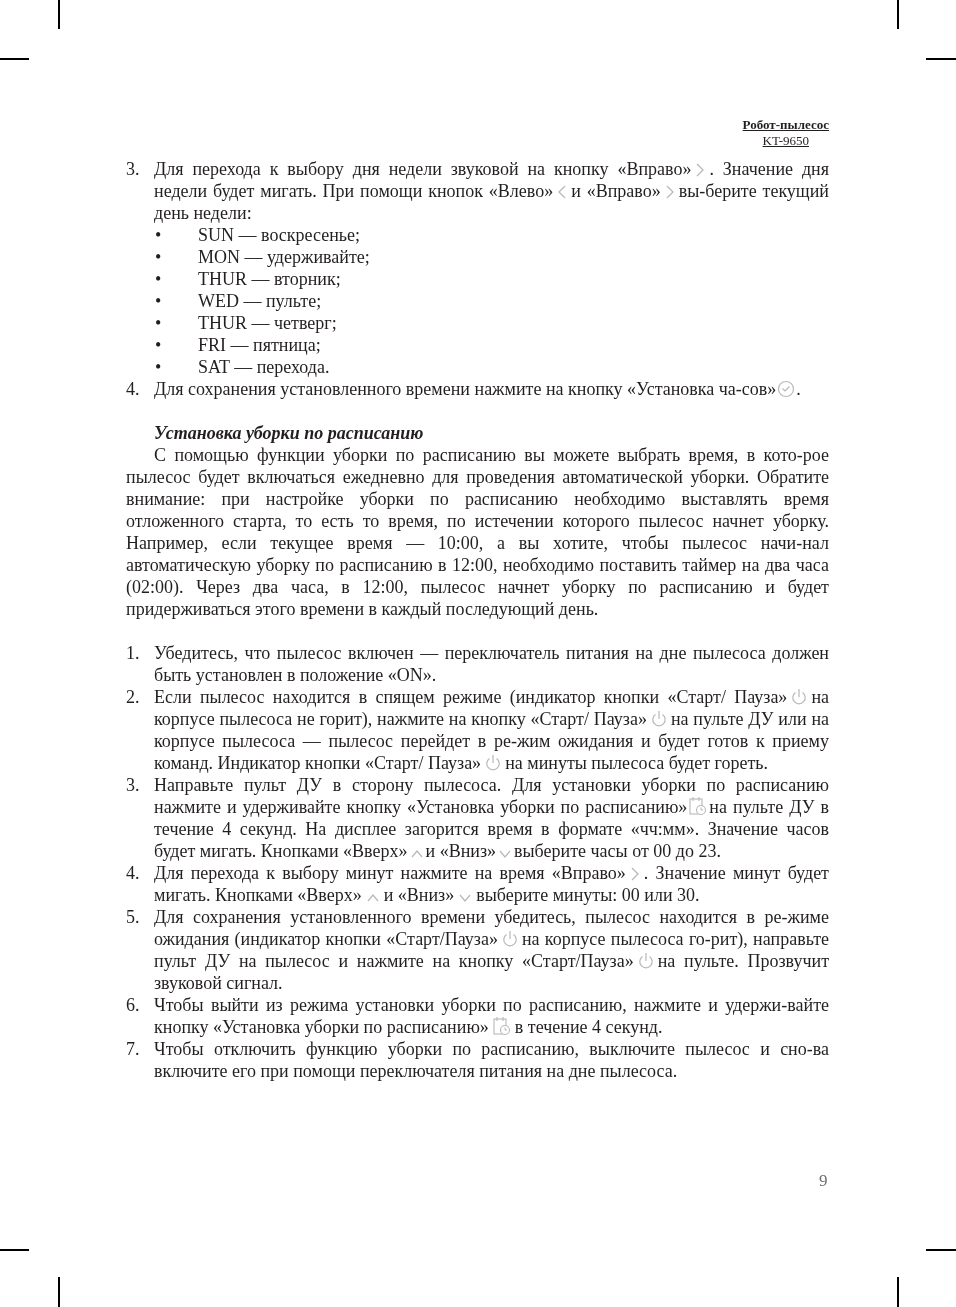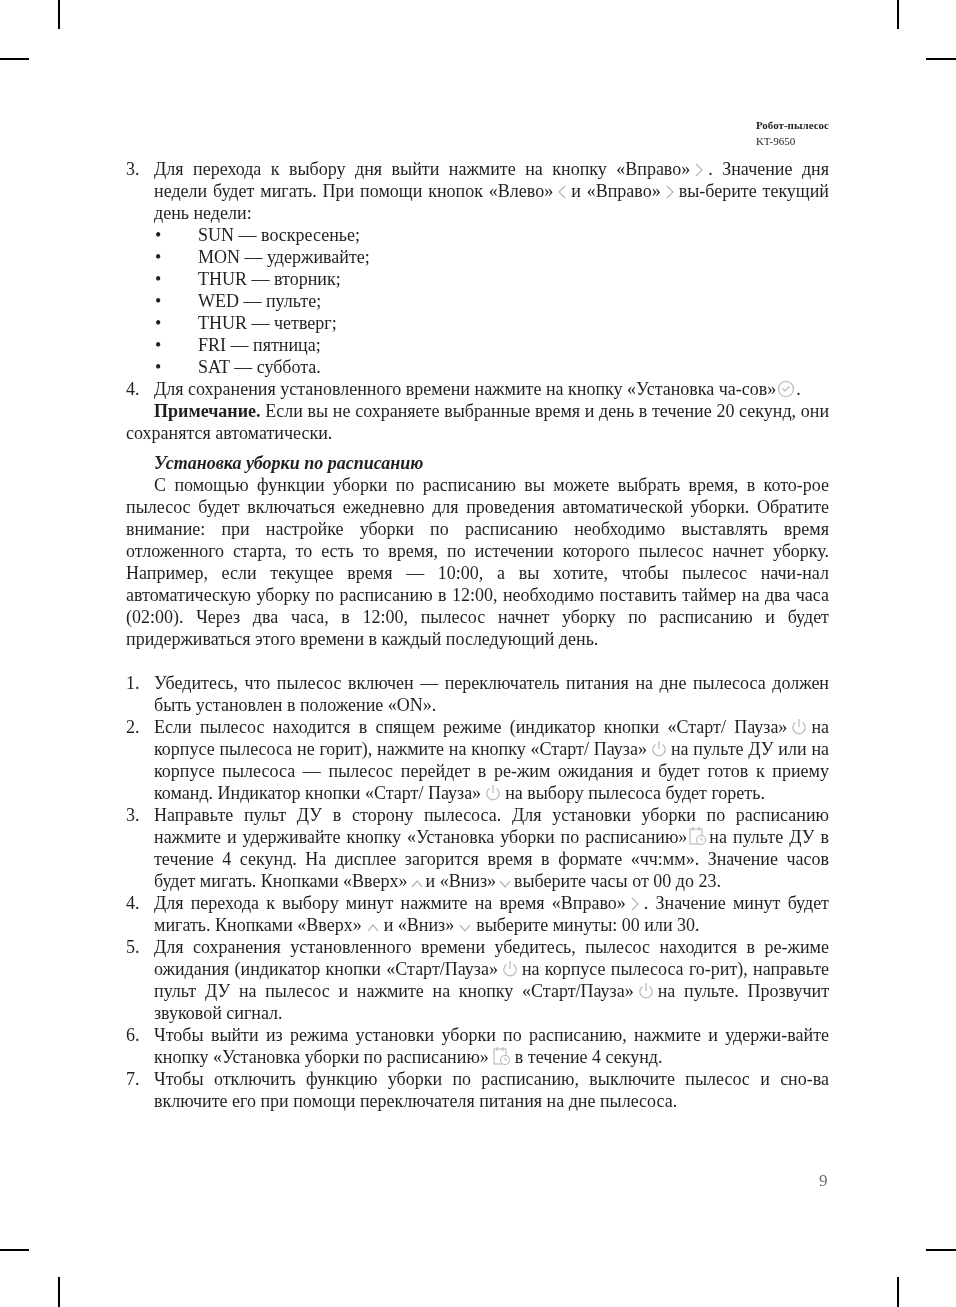--- a/index.html
+++ b/index.html
@@ -1,29 +1,29 @@
 <!DOCTYPE html>
 <html><head>
 <meta charset="utf-8">
 <style>
   html, body { margin: 0; padding: 0; background: #ffffff; }
   body { width: 956px; height: 1307px; position: relative; overflow: hidden;
          font-family: "Liberation Serif", "DejaVu Serif", serif; color: #231f20; }
   .crop { position: absolute; background: #000; }
-  .header { position: absolute; right: 127px; top: 117px; text-align: left; font-size: 11px; line-height: 16px; }
+  .header { position: absolute; right: 127px; top: 117px; text-align: center; font-size: 13px; line-height: 16px; text-decoration: underline; }
   .header .title { font-weight: bold; }
   .content { position: absolute; left: 126px; top: 158px; width: 703px; font-size: 18px; line-height: 22px; }
   .item { position: relative; padding-left: 28px; text-align: justify; }
   .item .num { position: absolute; left: 0; top: 0; }
   .bullets { margin: 0; padding: 0; list-style: none; }
   .bullets li { position: relative; padding-left: 72px; }
   .bullets li .dot { position: absolute; left: 29px; top: 0; }
   .para { text-indent: 28px; text-align: justify; }
   .note b { font-weight: bold; }
-  .section-title { font-weight: bold; font-style: italic; padding-left: 28px; margin-top: 8px; }
+  .section-title { font-weight: bold; font-style: italic; padding-left: 28px; margin-top: 22px; }
   .gap { height: 22px; }
   .ic { display: inline-block; vertical-align: -3px; margin: 0 4px; }
   .ic svg { display: block; }
   .pagenum { position: absolute; left: 819px; top: 1171px; font-size: 17px; color: #6d6e71; }
 </style>
 </head>
 <body>
 
 <div class="crop" style="left:58px;top:0;width:1.5px;height:29px;"></div>
 <div class="crop" style="left:0;top:58px;width:29px;height:1.5px;"></div>
@@ -36,50 +36,46 @@
 
 <div class="header">
   <div class="title">Робот-пылесос</div>
   <div>KT-9650</div>
 </div>
 
 <div class="content">
 
   <div class="item">
     <span class="num">3.</span>
-    <span>Для перехода к выбору дня выйти нажмите на кнопку «Вправо»</span><span class="ic"><svg width="10" height="16" viewBox="0 0 10 16">
+    <span>Для перехода к выбору дня недели звуковой на кнопку «Вправо»</span><span class="ic"><svg width="10" height="16" viewBox="0 0 10 16">
           <path d="M2 2 L8 8 L2 14" fill="none" stroke="#b8b8b8" stroke-width="1.3"></path>
         </svg></span><span>. Значение дня недели будет мигать. При помощи кнопок «Влево»</span><span class="ic"><svg width="10" height="16" viewBox="0 0 10 16">
           <path d="M8 2 L2 8 L8 14" fill="none" stroke="#b8b8b8" stroke-width="1.3"></path>
         </svg></span><span>и «Вправо»</span><span class="ic"><svg width="10" height="16" viewBox="0 0 10 16">
           <path d="M2 2 L8 8 L2 14" fill="none" stroke="#b8b8b8" stroke-width="1.3"></path>
         </svg></span><span>вы-берите текущий день недели:</span>
     <ul class="bullets" style="margin-left:-28px;">
       <li><span class="dot">•</span><span>SUN — воскресенье;</span></li>
       <li><span class="dot">•</span><span>MON — удерживайте;</span></li>
       <li><span class="dot">•</span><span>THUR — вторник;</span></li>
       <li><span class="dot">•</span><span>WED — пульте;</span></li>
       <li><span class="dot">•</span><span>THUR — четверг;</span></li>
       <li><span class="dot">•</span><span>FRI — пятница;</span></li>
-      <li><span class="dot">•</span><span>SAT — суббота.</span></li>
+      <li><span class="dot">•</span><span>SAT — перехода.</span></li>
     </ul>
   </div>
 
   <div class="item">
     <span class="num">4.</span>
     <span>Для сохранения установленного времени нажмите на кнопку «Установка ча-сов»</span><span class="ic" style="margin:0 1px;"><svg width="18" height="18" viewBox="0 0 18 18">
           <circle cx="9" cy="9" r="7.5" fill="none" stroke="#b8b8b8" stroke-width="1.2"></circle>
           <path d="M5.5 8.5 L8 11 L12.5 6.5" fill="none" stroke="#b8b8b8" stroke-width="1.2"></path>
         </svg></span><span>.</span>
   </div>
 
-  <div class="para note">
-    <b>Примечание.</b>
-    <span>Если вы не сохраняете выбранные время и день в течение 20 секунд, они сохранятся автоматически.</span>
-  </div>
 
   <div class="section-title">Установка уборки по расписанию</div>
   <div class="para">С помощью функции уборки по расписанию вы можете выбрать время, в кото-рое пылесос будет включаться ежедневно для проведения автоматической уборки. Обратите внимание: при настройке уборки по расписанию необходимо выставлять время отложенного старта, то есть то время, по истечении которого пылесос начнет уборку. Например, если текущее время — 10:00, а вы хотите, чтобы пылесос начи-нал автоматическую уборку по расписанию в 12:00, необходимо поставить таймер на два часа (02:00). Через два часа, в 12:00, пылесос начнет уборку по расписанию и будет придерживаться этого времени в каждый последующий день.</div>
 
   <div class="gap"></div>
 
   <div class="item">
     <span class="num">1.</span>
     <span>Убедитесь, что пылесос включен — переключатель питания на дне пылесоса должен быть установлен в положение «ON».</span>
   </div>
@@ -88,21 +84,21 @@
     <span class="num">2.</span>
     <span>Если пылесос находится в спящем режиме (индикатор кнопки «Старт/ Пауза»</span><span class="ic"><svg width="16" height="18" viewBox="0 0 16 18">
           <path d="M4.5 4.5 A6.2 6.2 0 1 0 11.5 4.5" fill="none" stroke="#b8b8b8" stroke-width="1.2"></path>
           <line x1="8" y1="1" x2="8" y2="9" stroke="#b8b8b8" stroke-width="1.2"></line>
         </svg></span><span>на корпусе пылесоса не горит), нажмите на кнопку «Старт/ Пауза»</span><span class="ic"><svg width="16" height="18" viewBox="0 0 16 18">
           <path d="M4.5 4.5 A6.2 6.2 0 1 0 11.5 4.5" fill="none" stroke="#b8b8b8" stroke-width="1.2"></path>
           <line x1="8" y1="1" x2="8" y2="9" stroke="#b8b8b8" stroke-width="1.2"></line>
         </svg></span><span>на пульте ДУ или на корпусе пылесоса — пылесос перейдет в ре-жим ожидания и будет готов к приему команд. Индикатор кнопки «Старт/ Пауза»</span><span class="ic"><svg width="16" height="18" viewBox="0 0 16 18">
           <path d="M4.5 4.5 A6.2 6.2 0 1 0 11.5 4.5" fill="none" stroke="#b8b8b8" stroke-width="1.2"></path>
           <line x1="8" y1="1" x2="8" y2="9" stroke="#b8b8b8" stroke-width="1.2"></line>
-        </svg></span><span>на выбору пылесоса будет гореть.</span>
+        </svg></span><span>на минуты пылесоса будет гореть.</span>
   </div>
 
   <div class="item">
     <span class="num">3.</span>
     <span>Направьте пульт ДУ в сторону пылесоса. Для установки уборки по расписанию нажмите и удерживайте кнопку «Установка уборки по расписанию»</span><span class="ic" style="margin:0 2px;"><svg width="18" height="20" viewBox="0 0 18 20">
           <rect x="1" y="3" width="12" height="15" fill="none" stroke="#b8b8b8" stroke-width="1.1"></rect>
           <line x1="4" y1="1" x2="4" y2="5" stroke="#b8b8b8" stroke-width="1.1"></line>
           <line x1="10" y1="1" x2="10" y2="5" stroke="#b8b8b8" stroke-width="1.1"></line>
           <circle cx="12" cy="14" r="4.5" fill="#fff" stroke="#b8b8b8" stroke-width="1.1"></circle>
           <path d="M12 11.5 V14 H14" fill="none" stroke="#b8b8b8" stroke-width="1"></path>

